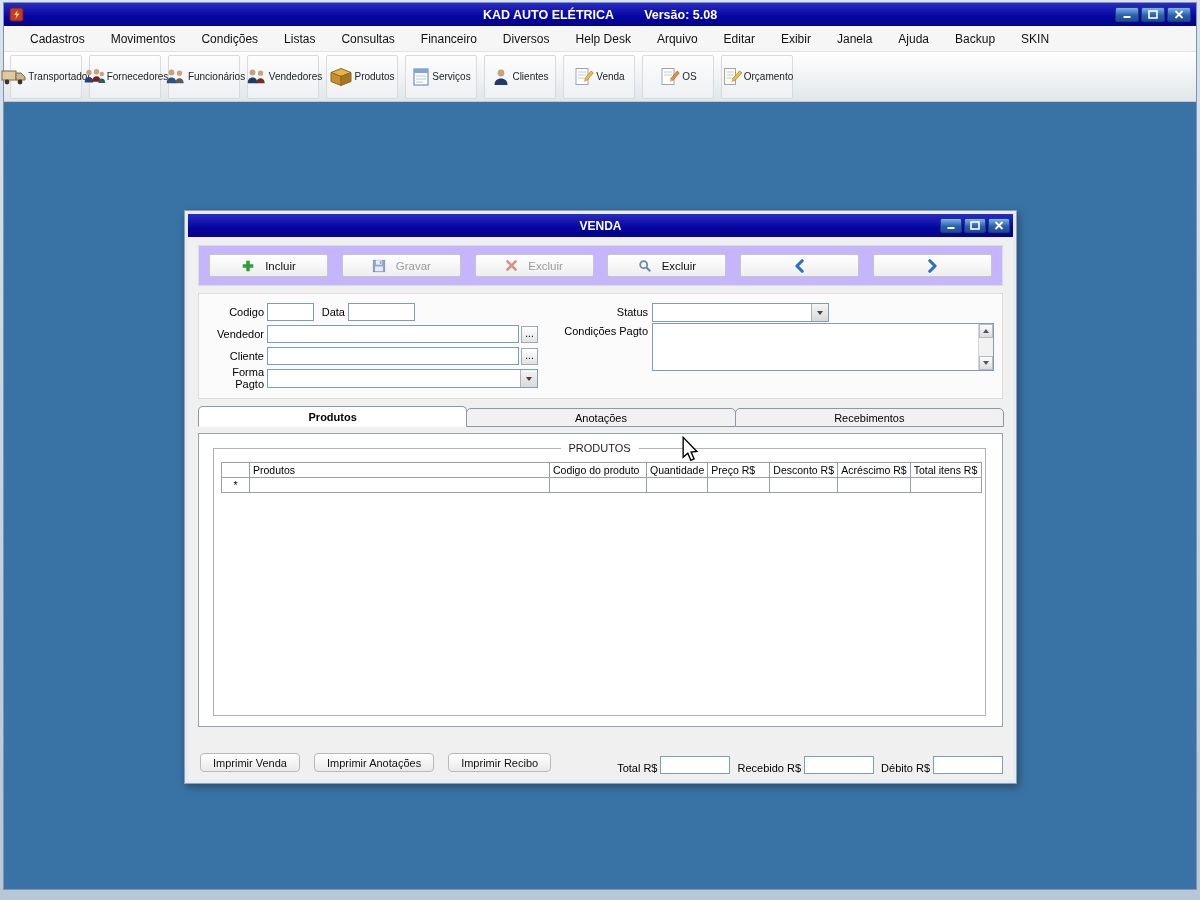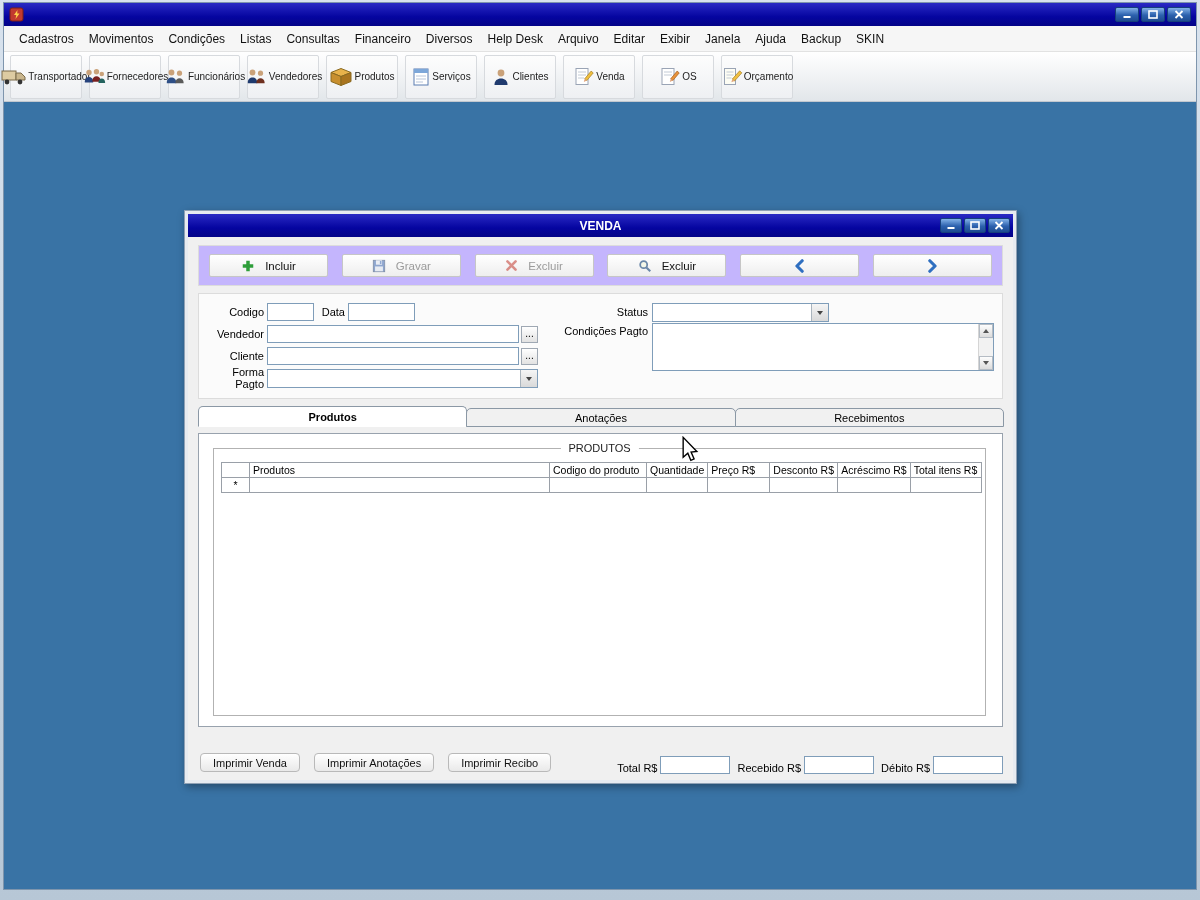--- a/index.html
+++ b/index.html
@@ -20,21 +20,21 @@
   .title-center .ver { margin-left:30px; }
   .app-icon { width:15px; height:15px; z-index:2; }
   .win-controls { margin-left:auto; display:flex; gap:2px; z-index:2; }
   .wbtn { width:24px; height:15px; border:1px solid #16407c; border-radius:2px;
     background:linear-gradient(#83b2e8,#2c61ae 55%,#1d4b90);
     display:flex; align-items:center; justify-content:center; }
 
   .menubar { height:26px; background:#f6f6f6; border-bottom:1px solid #e2e2e2;
     display:flex; align-items:center; padding:0 8px; gap:1px; font-size:12px;
     color:#111; flex:0 0 auto; }
-  .menu-item { padding:3px 7px; white-space:nowrap; }
+  .menu-item { padding:3px 7px; white-space:nowrap;margin-left:11px; }
 
   .toolbar { height:50px; background:linear-gradient(#ffffff,#e2e6ea);
     border-bottom:1px solid #c2c8cf; display:flex; align-items:center;
     padding:0 6px; gap:7px; flex:0 0 auto; }
   .tbtn { width:72px; height:44px; display:flex; flex-direction:row;
     align-items:center; justify-content:center; gap:1px;
     background:linear-gradient(#fdfdfd,#eef0f3); border:1px solid #d7dade;
     border-radius:2px; font-size:10px; color:#222; }
   .tbtn .ticon { height:24px; display:flex; align-items:center; }
 
@@ -127,20 +127,23 @@
 <body>
 
 <div class="screen">
   <div class="app">
 
     <div class="titlebar">
       <svg class="app-icon" viewBox="0 0 15 15">
         <rect x="1" y="1" width="13" height="13" rx="2" fill="#c23a2f" stroke="#7a1f18"></rect>
         <path d="M8.5 3 L5 8 H7.3 L6.5 12 L10.5 6.5 H8.2 Z" fill="#ffd24a"></path>
       </svg>
+      <div class="title-center">
+        <span>KAD AUTO ELÉTRICA</span><span class="ver">Versão: 5.08</span>
+      </div>
       <div class="win-controls">
         <div class="wbtn">
           <svg width="10" height="9" viewBox="0 0 10 9">
               <rect x="1.5" y="6" width="7" height="2" fill="#fff"></rect>
             </svg>
         </div>
         <div class="wbtn">
           <svg width="10" height="9" viewBox="0 0 10 9">
               <rect x="1" y="1" width="8" height="7" fill="none" stroke="#fff" stroke-width="1.6"></rect>
             </svg>

